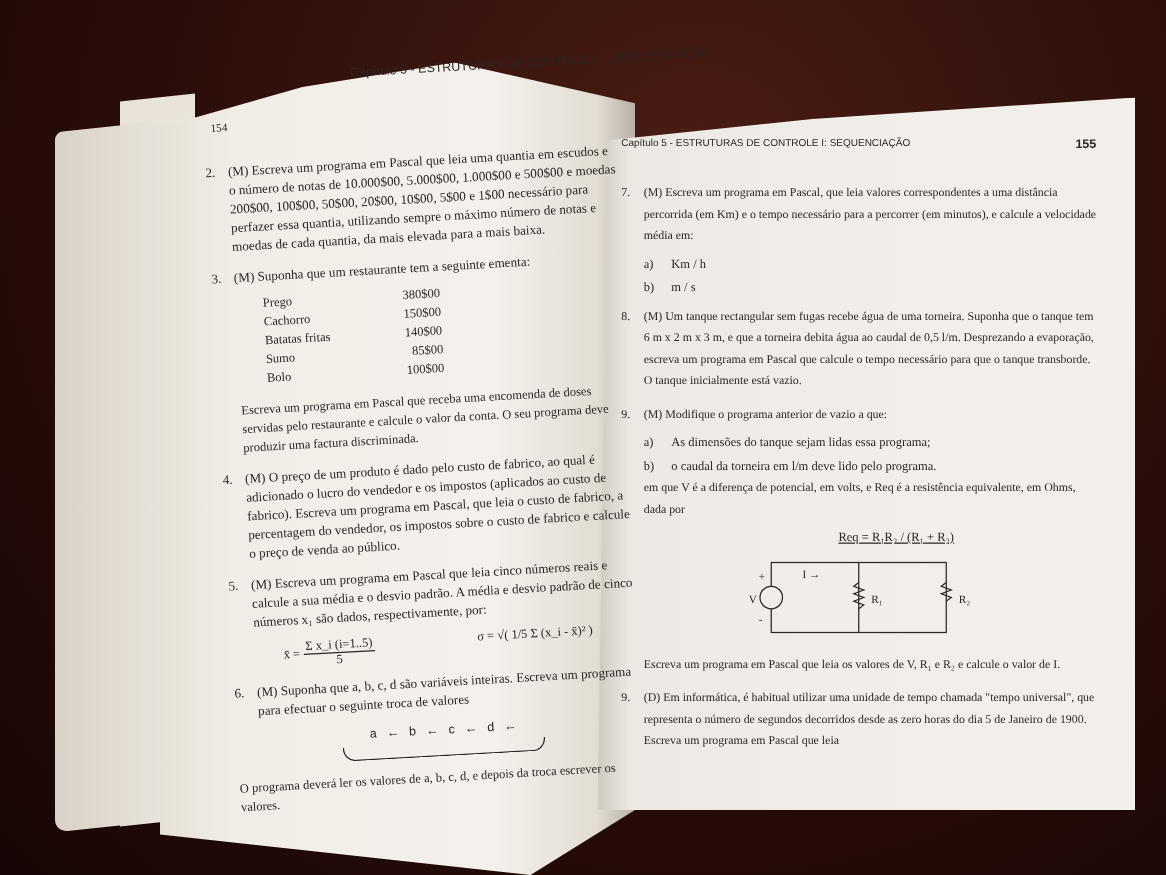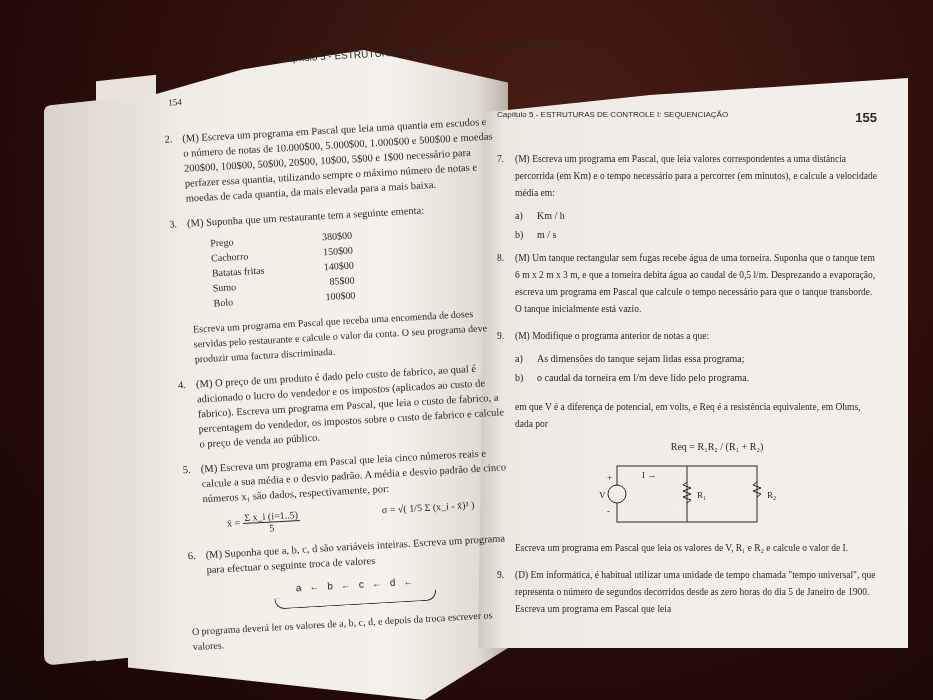--- a/index.html
+++ b/index.html
@@ -13,21 +13,21 @@
     background:linear-gradient(90deg,#e6e0d6 0%,#f1ede6 15%,#f4f1ec 70%,#e2dcd3 92%,#b9b1a6 100%);
     clip-path:polygon(0 8%,30% 3%,62% 0%,100% 5%,100% 92%,78% 100%,0 95%);}
   .left-content{position:absolute;left:160px;top:60px;width:330px;transform:rotate(-3.2deg);transform-origin:0 0;}
   .right-page{position:absolute;left:478px;top:78px;width:430px;height:570px;
     background:linear-gradient(90deg,#cfc9c0 0%,#ece8e2 6%,#f1eeea 40%,#f3f0ec 100%);
     clip-path:polygon(2% 6%,40% 3%,100% 0%,100% 100%,0 100%);}
   .right-content{position:absolute;left:497px;top:110px;width:380px;}
   .hdr-l{font-family:"Liberation Sans",sans-serif;font-size:10px;position:absolute;left:120px;top:0;white-space:nowrap;}
   .pg-l{font-size:9px;position:absolute;left:6px;top:38px;}
   .hdr-r{font-family:"Liberation Sans",sans-serif;font-size:8px;display:flex;justify-content:space-between;}
-  .hdr-r .pg{font-weight:bold;font-size:13px;}
+  .hdr-r .pg{font-weight:bold;font-size:10px;}
   .ex{font-size:10.5px;line-height:15px;margin-top:10px;display:flex;}
   .ex .num{width:18px;flex:none;}
   .ex .body{flex:1;}
   .menu{display:grid;grid-template-columns:82px 60px;font-size:10px;line-height:15px;margin:6px 0 6px 40px;}
   .menu .p{text-align:right;}
   .sub{display:flex;font-size:10px;margin:8px 0 0 18px;}
   .sub .l{width:22px;}
   .formula{text-align:center;font-size:10px;margin:8px 0;}
   .frac{display:inline-block;vertical-align:middle;text-align:center;}
   .frac .n{border-bottom:1px solid #2a2624;padding:0 2px;}
@@ -117,32 +117,32 @@
   <div class="sub">
       <span class="l">b)</span>
       <span>m / s</span>
     </div>
   <div class="ex">
     <span class="num">8.</span>
       <span class="body">(M) Um tanque rectangular sem fugas recebe água de uma torneira. Suponha que o tanque tem 6 m x 2 m x 3 m, e que a torneira debita água ao caudal de 0,5 l/m. Desprezando a evaporação, escreva um programa em Pascal que calcule o tempo necessário para que o tanque transborde. O tanque inicialmente está vazio.</span>
   </div>
   <div class="ex">
     <span class="num">9.</span>
-      <span class="body">(M) Modifique o programa anterior de notas a que:</span>
+      <span class="body">(M) Modifique o programa anterior de vazio a que:</span>
   </div>
   <div class="sub">
       <span class="l">a)</span>
       <span>As dimensões do tanque sejam lidas essa programa;</span>
     </div>
   <div class="sub">
       <span class="l">b)</span>
       <span>o caudal da torneira em l/m deve lido pelo programa.</span>
     </div>
-  <div class="ex" style="padding-left:18px;margin-top:16px;">em que V é a diferença de potencial, em volts, e Req é a resistência equivalente, em Ohms, dada por</div>
-  <div class="formula" style="padding-left:60px;">Req = R₁R₂ / (R₁ + R₂)</div>
+  <div class="ex" style="padding-left:18px;margin-top:4px;">em que V é a diferença de potencial, em volts, e Req é a resistência equivalente, em Ohms, dada por</div>
+  <div class="formula" style="padding-left:60px;text-decoration:underline;">Req = R₁R₂ / (R₁ + R₂)</div>
   <div class="circuit">
     <svg width="200" height="70" viewBox="0 0 200 70">
       <rect x="30" y="6" width="140" height="56" fill="none" stroke="#2a2624" stroke-width="1"></rect>
       <circle cx="30" cy="34" r="9" fill="#f1eeea" stroke="#2a2624"></circle>
       <line x1="100" y1="6" x2="100" y2="62" stroke="#2a2624"></line>
       <polyline points="100,22 96,25 104,28 96,31 104,34 96,37 104,40 100,43" fill="none" stroke="#2a2624"></polyline>
       <polyline points="170,22 166,25 174,28 166,31 174,34 170,37" fill="none" stroke="#2a2624"></polyline>
       <text x="12" y="38" font-size="9" fill="#2a2624">V</text>
       <text x="20" y="20" font-size="9" fill="#2a2624">+</text>
       <text x="20" y="54" font-size="9" fill="#2a2624">-</text>

